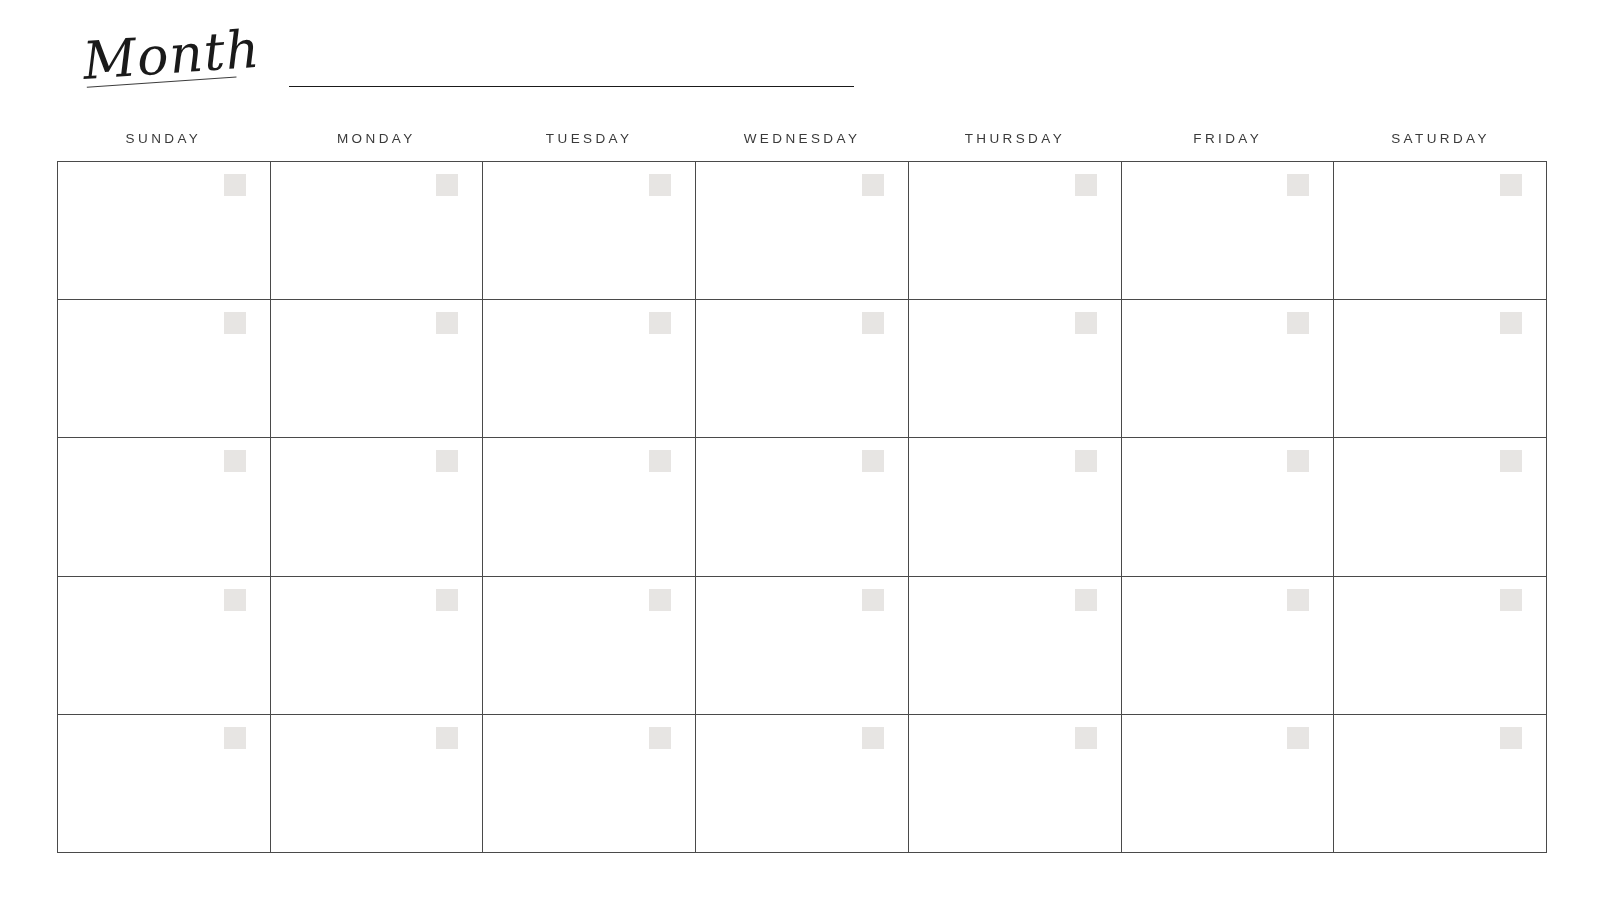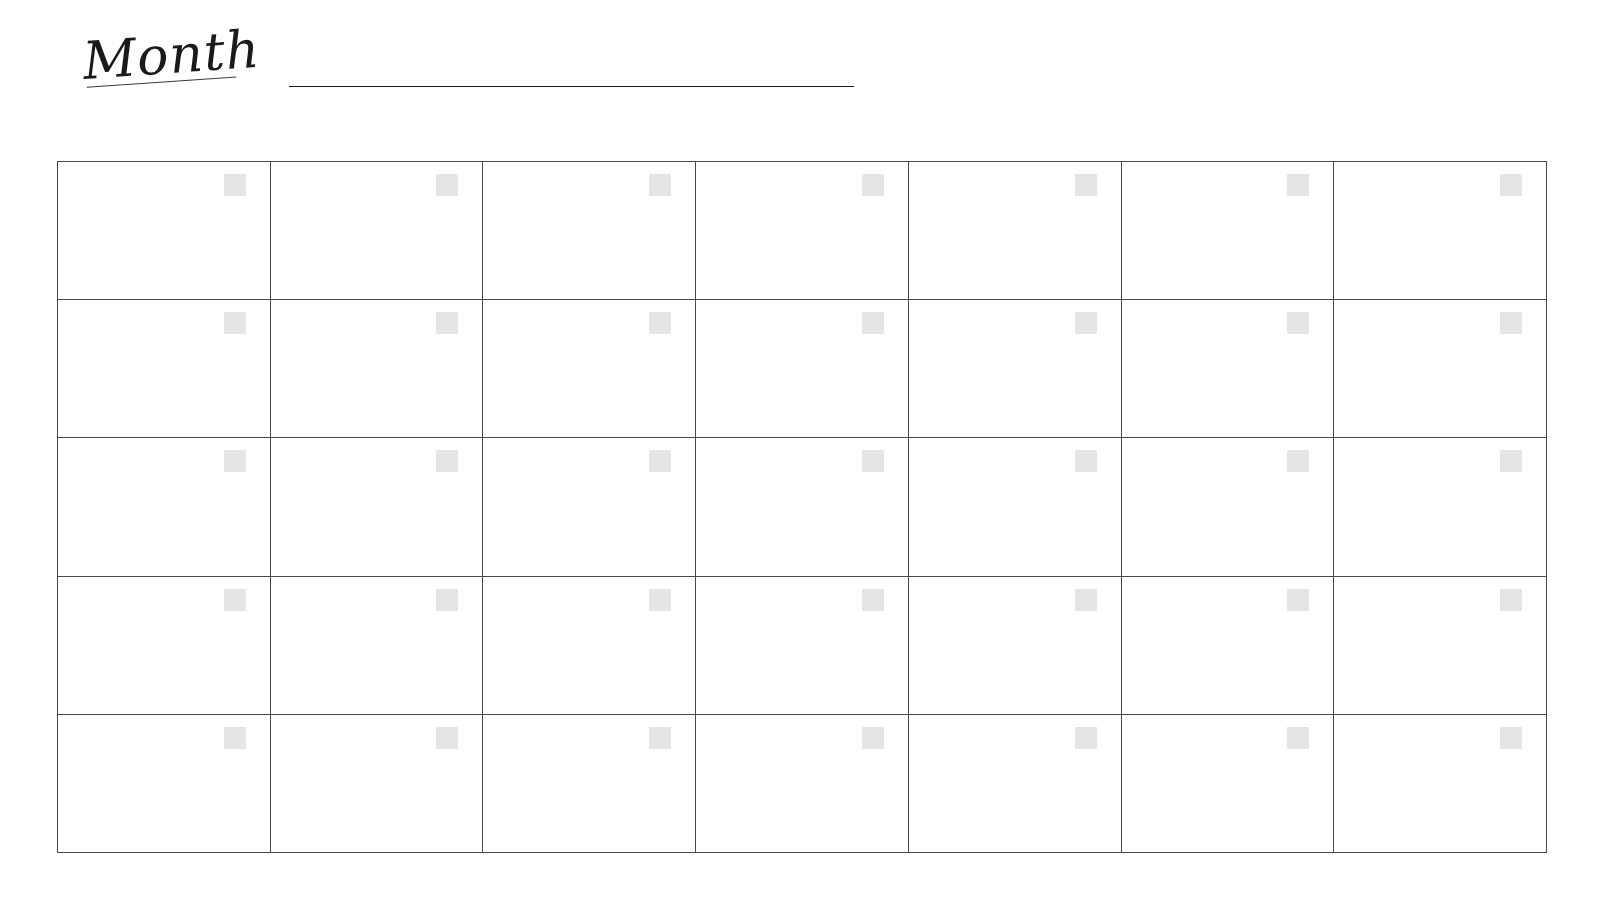--- a/index.html
+++ b/index.html
@@ -123,20 +123,29 @@
 </head>
 <body>
 
 <div class="page">
 
   <div class="header">
     <div class="month-title">Month</div>
     <div class="month-rule"></div>
   </div>
 
+  <div class="weekdays">
+      <div class="weekday">SUNDAY</div>
+      <div class="weekday">MONDAY</div>
+      <div class="weekday">TUESDAY</div>
+      <div class="weekday">WEDNESDAY</div>
+      <div class="weekday">THURSDAY</div>
+      <div class="weekday">FRIDAY</div>
+      <div class="weekday">SATURDAY</div>
+    </div>
 
   <div class="grid">
       <div class="cell">
         <span class="date-chip"></span>
         <div class="cell-note"></div>
       </div>
       <div class="cell">
         <span class="date-chip"></span>
         <div class="cell-note"></div>
       </div>

